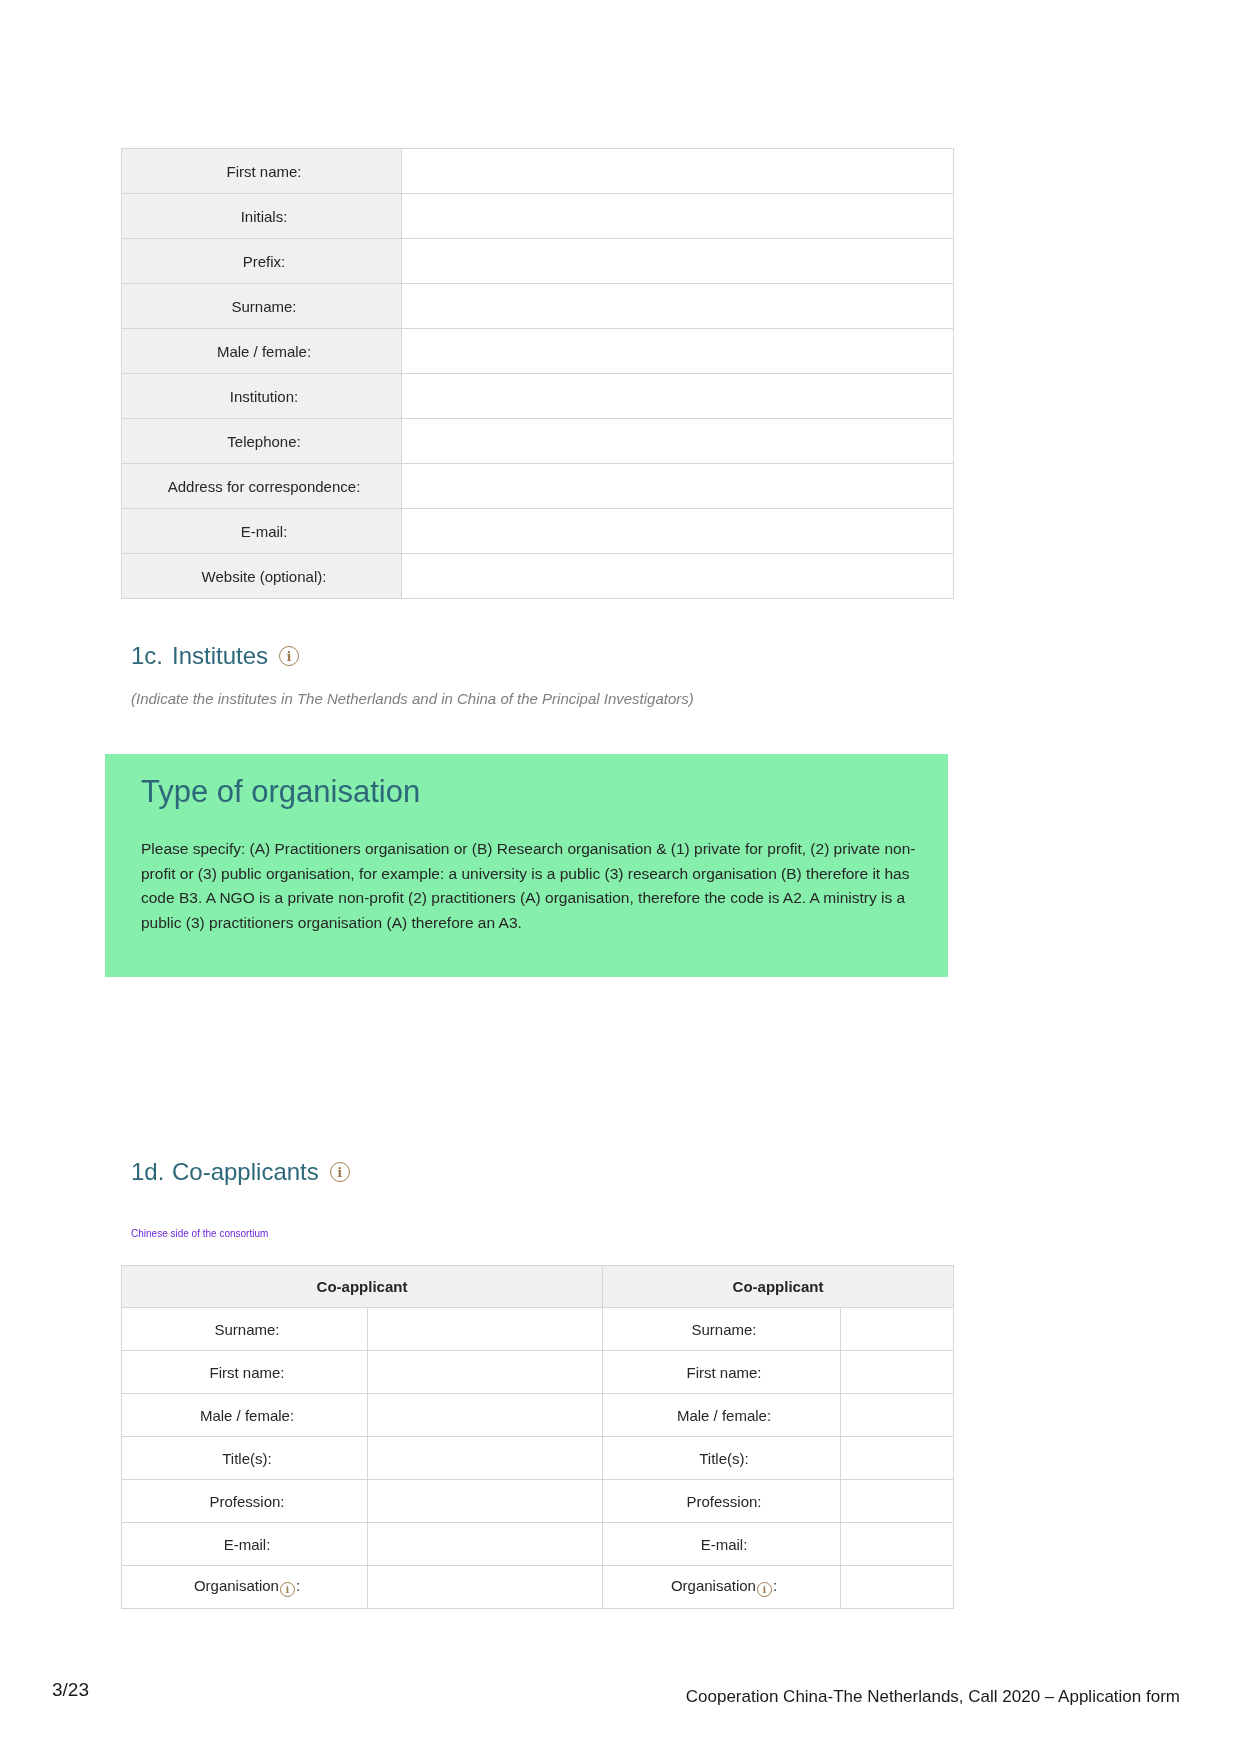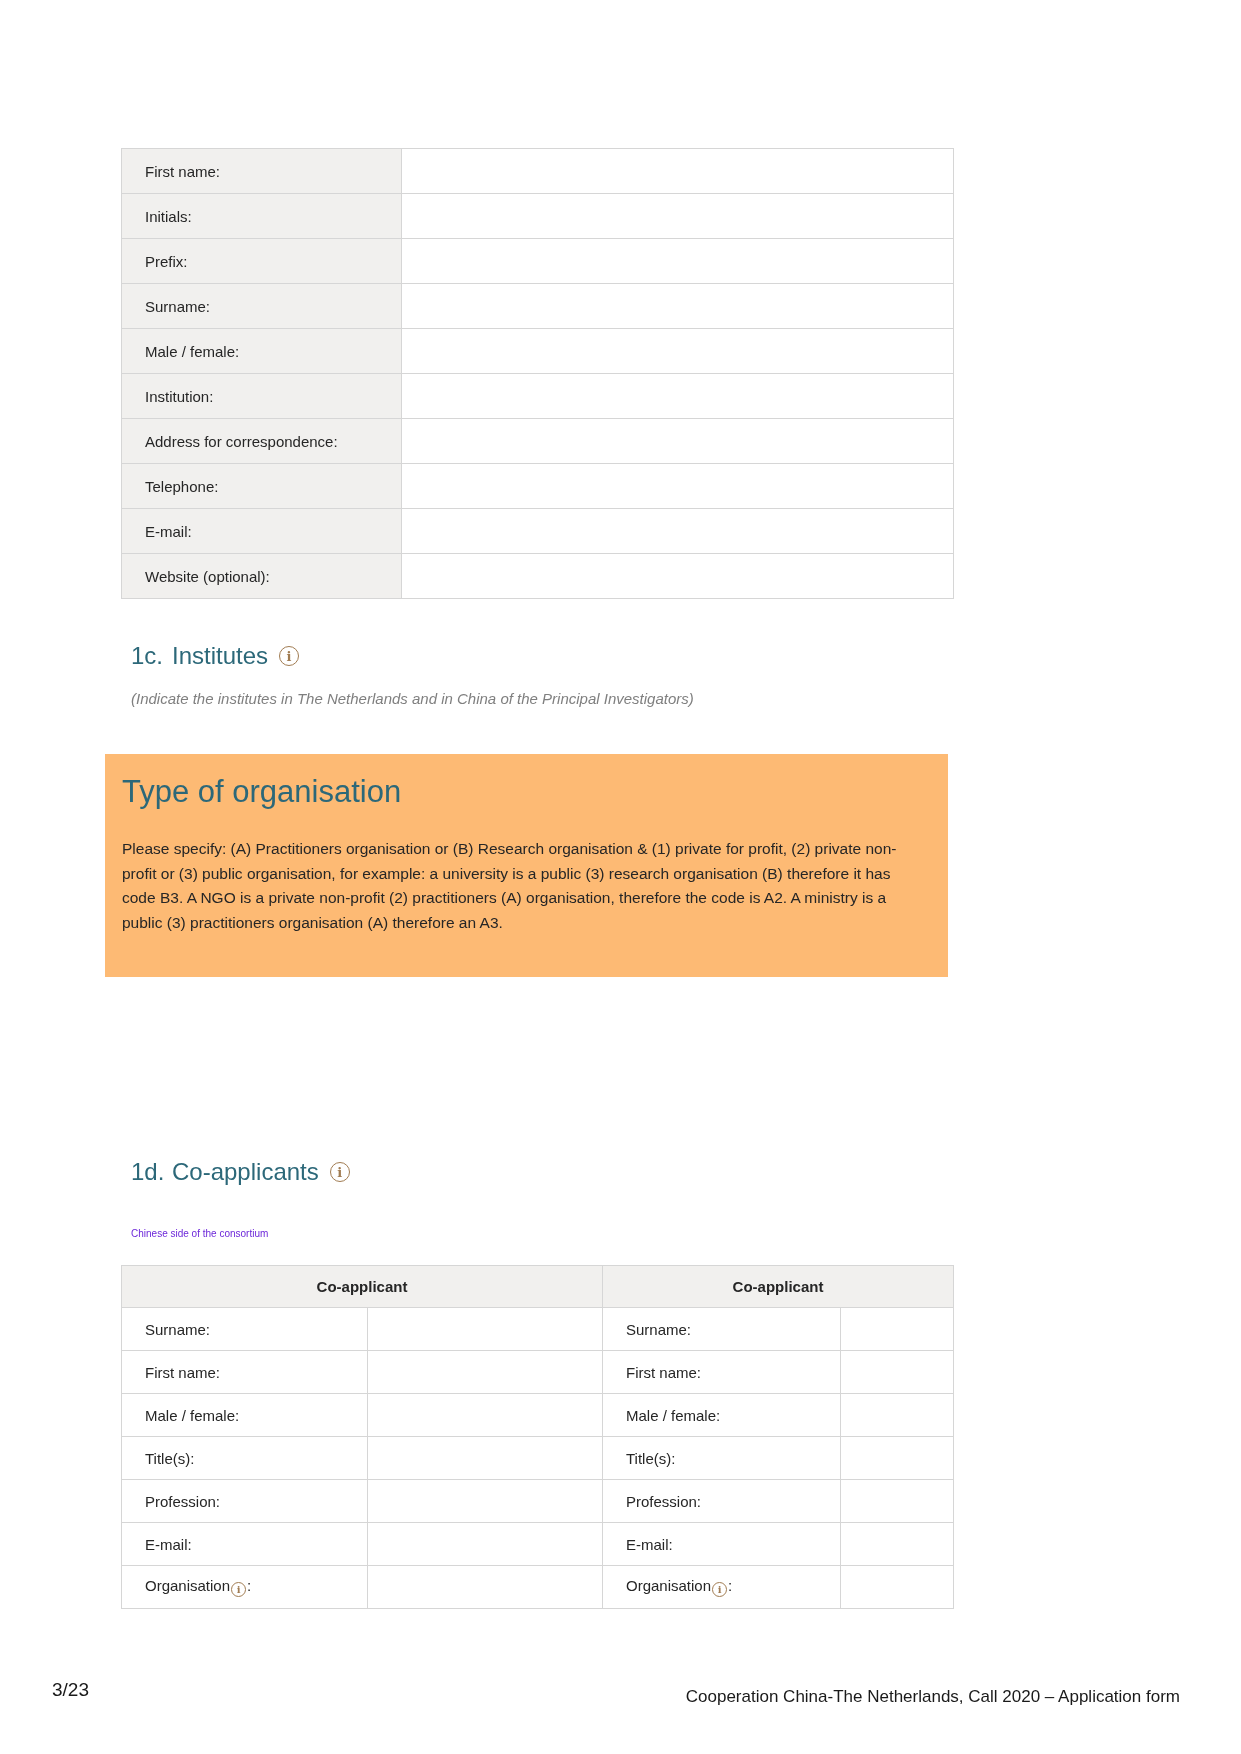--- a/index.html
+++ b/index.html
@@ -12,21 +12,21 @@
     color: #262626;
     overflow: hidden;
   }
 
   
   table { border-collapse: collapse; table-layout: fixed; }
   td, th { border: 1px solid #d6d6d6; font-size: 15px; font-weight: 400; color: #262626; }
 
   .contact-table { position: absolute; left: 121px; top: 148px; width: 832px; }
   .contact-table td { height: 45px; vertical-align: middle; }
-  .label-cell { background: #f1f0ee; padding-left: 23px; }
+  .label-cell { background: #f1f0ee; padding-left: 5px; text-align: center; }
   .value-cell { background: #ffffff; }
 
   .coapp-table { position: absolute; left: 121px; top: 1265px; width: 832px; }
   .coapp-table th { height: 42px; background: #f1f0ee; text-align: center; vertical-align: middle; font-weight: 700; }
   .coapp-table td { height: 43px; vertical-align: middle; }
   .coapp-table .label-cell { background: #ffffff; }
 
   
   .section-heading {
     position: absolute; left: 131px;
@@ -44,22 +44,22 @@
 
   .consortium-subtitle {
     position: absolute; left: 131px; top: 1228px;
     color: #6d28d9; font-size: 10px;
   }
 
   
   .type-box {
     position: absolute; left: 105px; top: 754px;
     width: 843px; height: 223px;
-    background: #fdba74;
-    padding: 21px 28px 0 17px;
+    background: #86efac;
+    padding: 21px 28px 0 36px;
   }
   .type-box-title {
     color: #2c6879; font-size: 31px; font-weight: 400; line-height: 34px;
   }
   .type-box-body {
     margin-top: 28px;
     width: 792px;
     font-size: 15.5px; line-height: 24.5px; color: #262626;
   }
 
@@ -113,25 +113,25 @@
       </tr>
   <tr>
         <td class="label-cell">Male / female:</td>
         <td class="value-cell"></td>
       </tr>
   <tr>
         <td class="label-cell">Institution:</td>
         <td class="value-cell"></td>
       </tr>
   <tr>
+        <td class="label-cell">Telephone:</td>
+        <td class="value-cell"></td>
+      </tr>
+  <tr>
         <td class="label-cell">Address for correspondence:</td>
-        <td class="value-cell"></td>
-      </tr>
-  <tr>
-        <td class="label-cell">Telephone:</td>
         <td class="value-cell"></td>
       </tr>
   <tr>
         <td class="label-cell">E-mail:</td>
         <td class="value-cell"></td>
       </tr>
   <tr>
         <td class="label-cell">Website (optional):</td>
         <td class="value-cell"></td>
       </tr>

